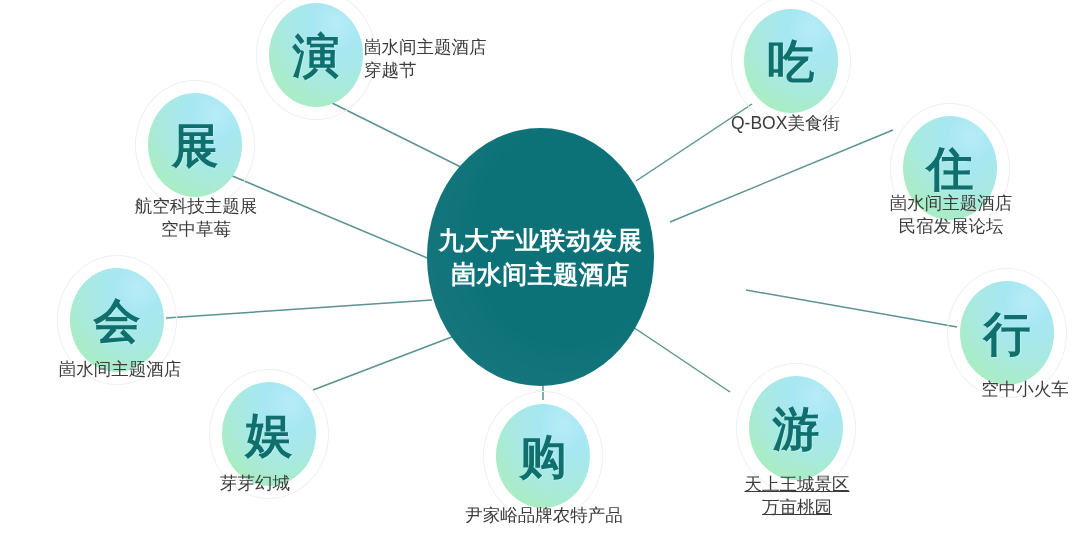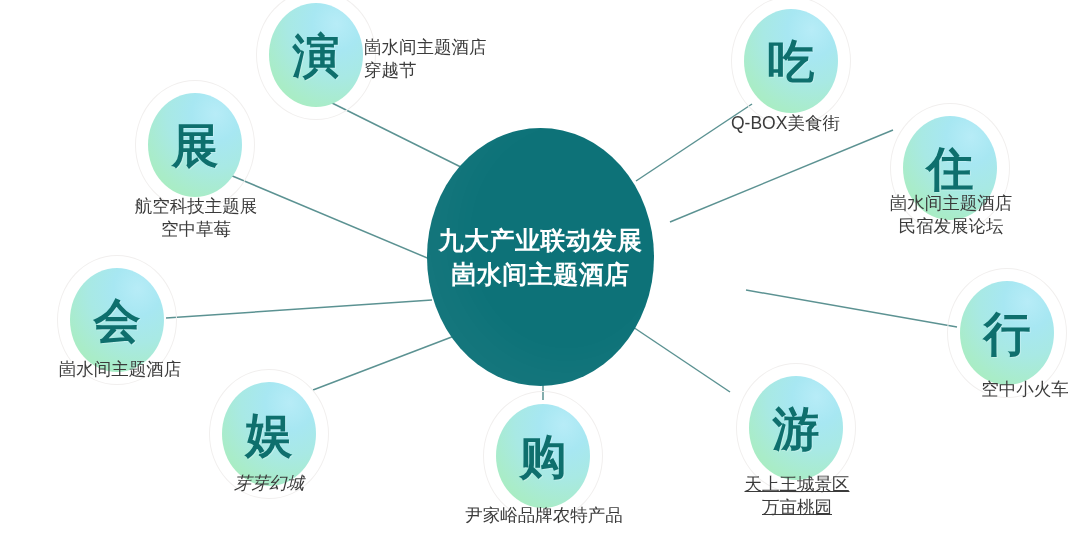--- a/index.html
+++ b/index.html
@@ -153,21 +153,21 @@
   </div>
   <div class="caption cap-center" style="left:120px; top:358px;">
     <span class="cap-line">崮水间主题酒店</span>
   </div>
 
   <div class="node" style="left:222px; top:382px;">
     <div class="bubble">
       <span class="glyph">娱</span>
     </div>
   </div>
-  <div class="caption cap-center" style="left:269px; top:472px;font-style:italic;">
+  <div class="caption cap-center" style="left:255px; top:472px;">
     <span class="cap-line">芽芽幻城</span>
   </div>
 
   <div class="node" style="left:496px; top:404px;">
     <div class="bubble">
       <span class="glyph">购</span>
     </div>
   </div>
   <div class="caption cap-center" style="left:544px; top:504px;">
     <span class="cap-line">尹家峪品牌农特产品</span>

